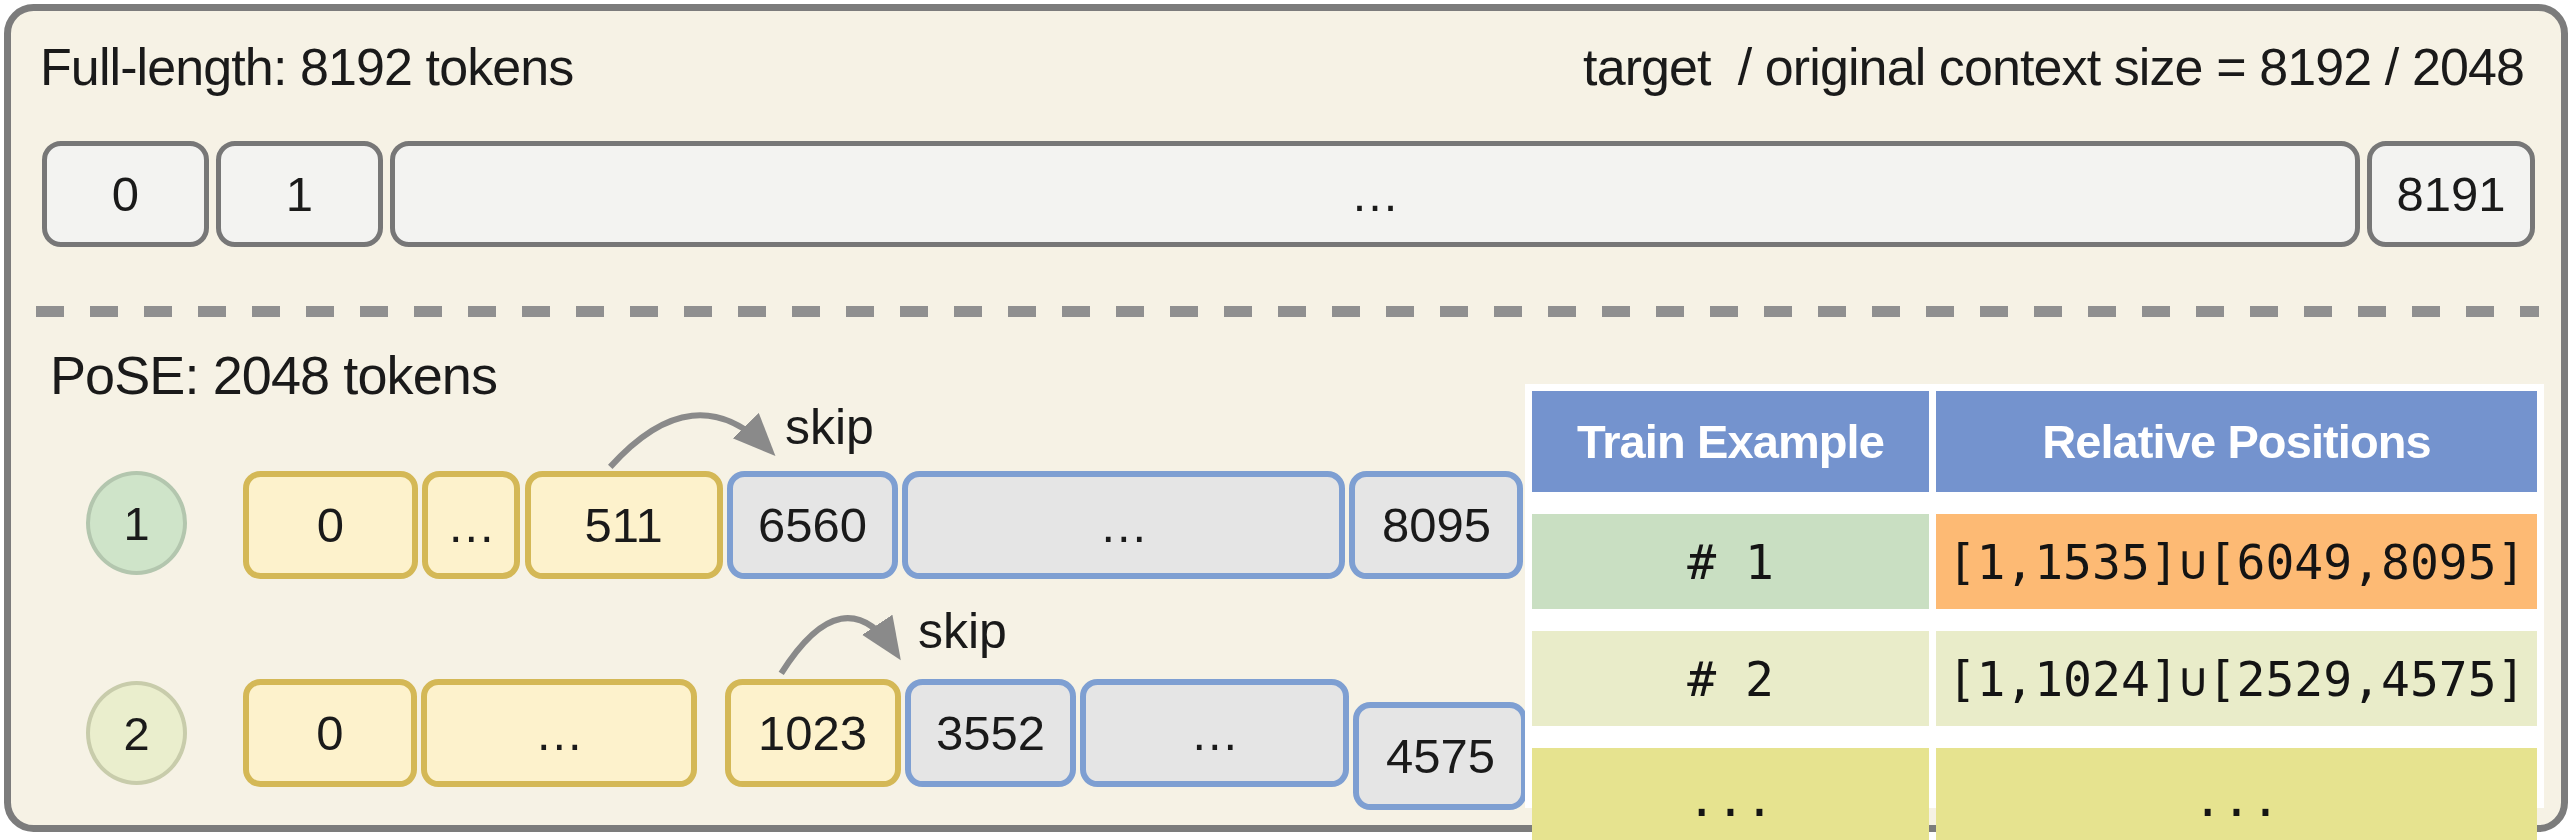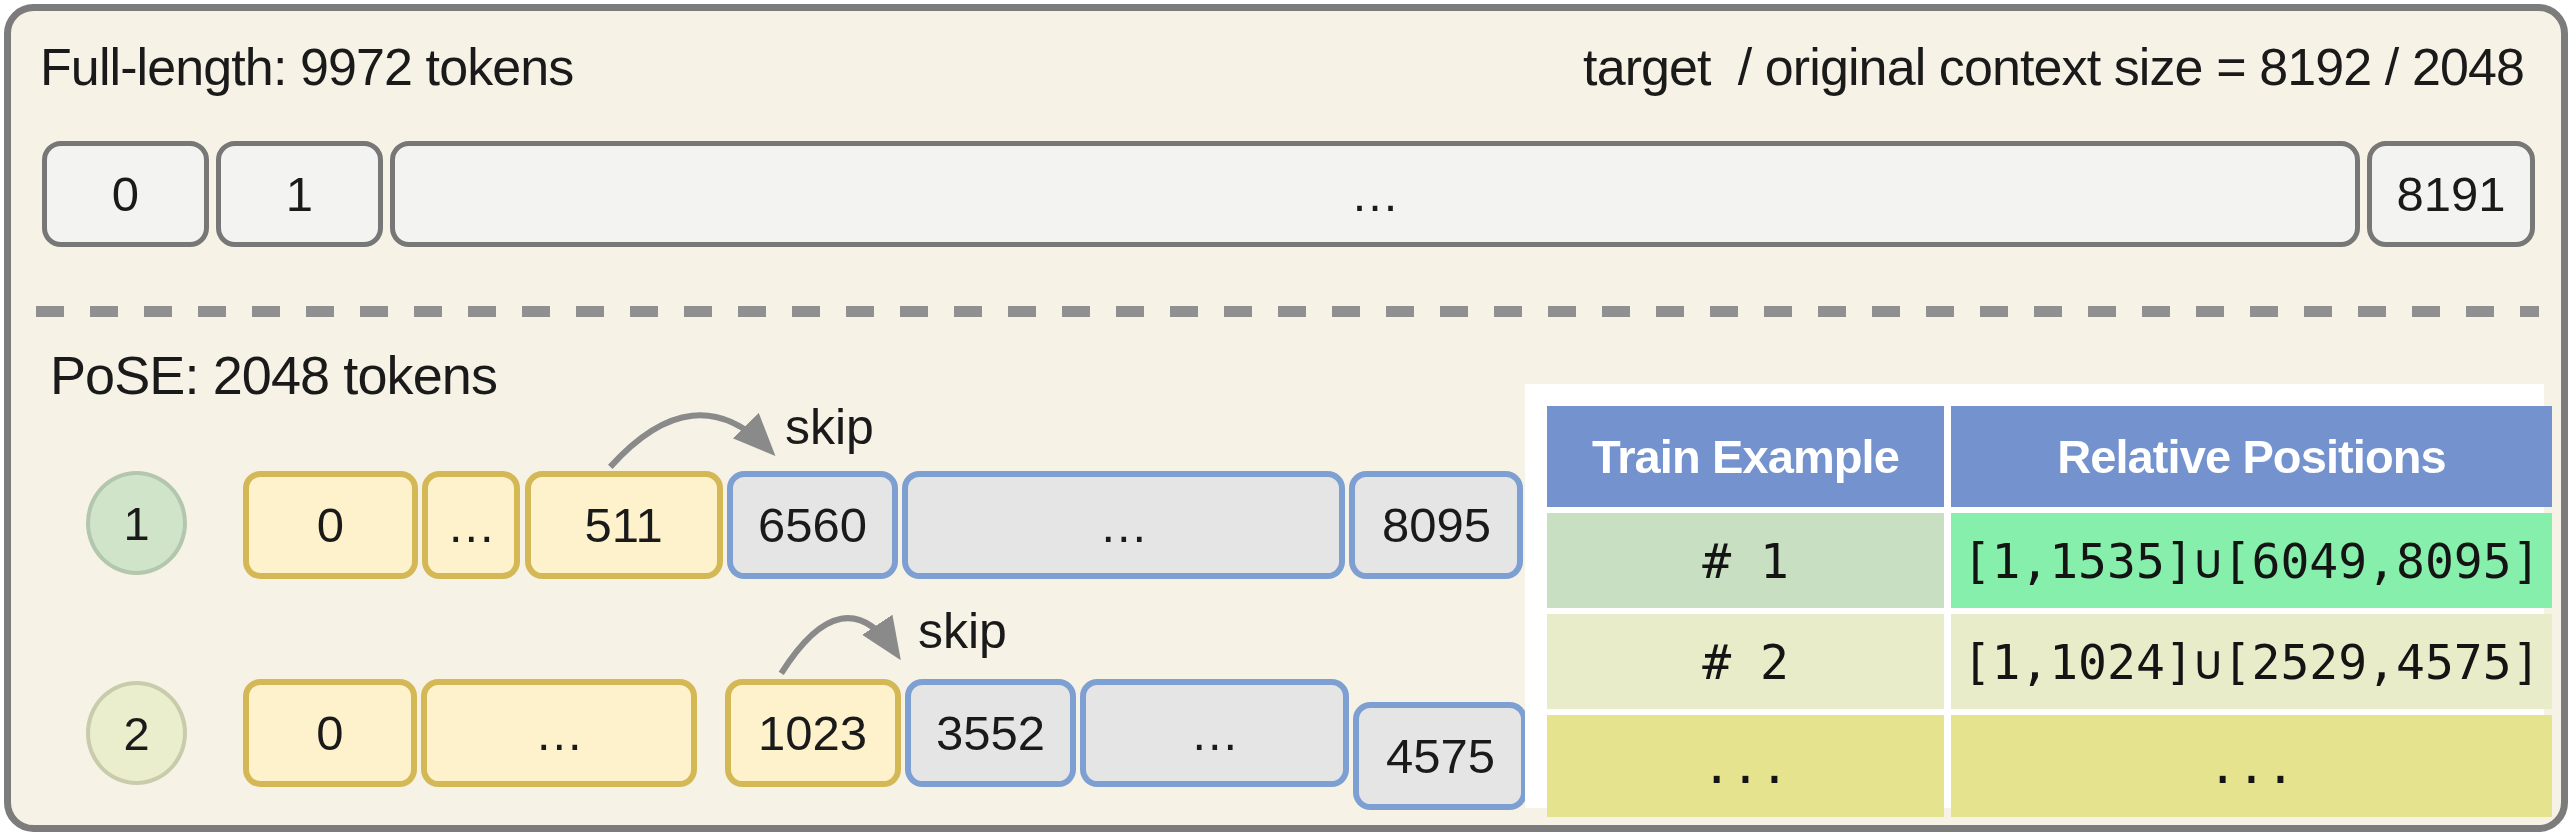--- a/index.html
+++ b/index.html
@@ -31,32 +31,32 @@
          align-items:center;justify-content:center;font-size:47px;}
   #badge-1{left:86px;top:471px;background:#cfe4c9;border:4.3px solid #b3c6ae;box-sizing:border-box;}
   #badge-2{left:86px;top:681px;background:#eaeecd;border:4.3px solid #c8ccab;box-sizing:border-box;}
   .skip-label{position:absolute;font-size:50px;}
   #skip-label-1{left:785px;top:398px;}
   #skip-label-2{left:918px;top:602px;}
   #arrows{position:absolute;left:0;top:0;width:2576px;height:840px;pointer-events:none;}
   
   #pose-table{position:absolute;left:1525px;top:384px;width:1019px;height:424px;background:#ffffff;
               display:grid;grid-template-columns:397px 601px;grid-template-rows:101px 95px 95px 102px;
-              gap:6px 7px;padding:22px;box-sizing:border-box;grid-auto-flow:row;}
+              gap:22px 7px;padding:7px;box-sizing:border-box;grid-auto-flow:row;}
   .tcell{display:flex;align-items:center;justify-content:center;overflow:hidden;}
   .tcell.head{background:#7493ce;color:#ffffff;font-weight:bold;font-size:47px;letter-spacing:-0.9px;}
   .tcell.val{font-family:"DejaVu Sans Mono",monospace;font-size:48px;color:#141414;}
 </style>
 </head>
 <body>
 
 <div id="stage">
   <div id="panel"></div>
 
-  <div id="full-length-label" class="toplabel">Full-length: 9972 tokens</div>
+  <div id="full-length-label" class="toplabel">Full-length: 8192 tokens</div>
   <div id="ratio-label" class="toplabel">target  / original context size = 8192 / 2048</div>
 
   <div id="full-bar" class="bar">
       <div class="cell" style="width: 167px;">0</div>
       <div class="cell" style="width: 167px;">1</div>
       <div class="cell" style="width: 1970px;">…</div>
       <div class="cell" style="width: 168px; text-align: right;">8191</div>
     </div>
 
   <div id="divider"></div>
@@ -93,20 +93,20 @@
       </marker>
     </defs>
     <path d="M 703 538 Q 800 430 886 518" fill="none" stroke="#8a8a8a" stroke-width="7" marker-end="url(#ah)"></path>
     <path d="M 900 776 Q 972 662 1032 752" fill="none" stroke="#8a8a8a" stroke-width="7" marker-end="url(#ah)"></path>
   </svg>
 
   <div id="pose-table">
       <div class="tcell head">Train Example</div>
       <div class="tcell head">Relative Positions</div>
       <div class="tcell val" style="background: rgb(201, 223, 194);"># 1</div>
-      <div class="tcell val" style="background: #86efac;">[1,1535]∪[6049,8095]</div>
+      <div class="tcell val" style="background: #fdba74;">[1,1535]∪[6049,8095]</div>
       <div class="tcell val" style="background: rgb(233, 236, 201);"># 2</div>
       <div class="tcell val" style="background: rgb(233, 236, 201);">[1,1024]∪[2529,4575]</div>
       <div class="tcell val" style="background: rgb(230, 227, 143);">...</div>
       <div class="tcell val" style="background: rgb(230, 227, 143);">...</div>
     </div>
 </div>
 
 
 </body></html>

